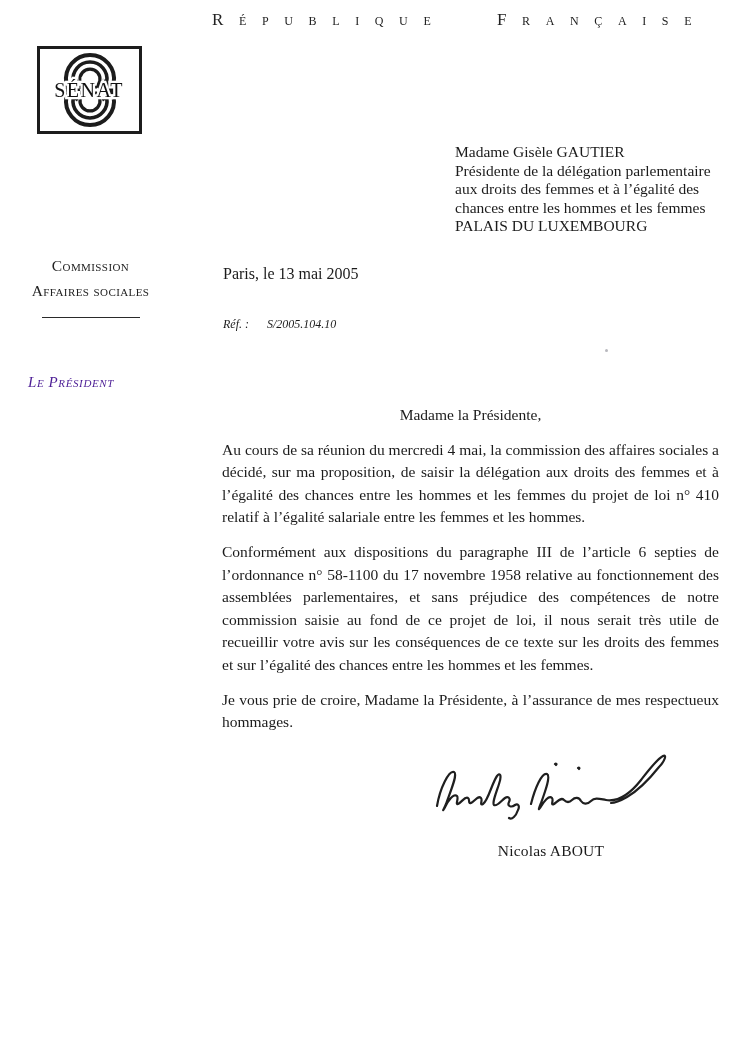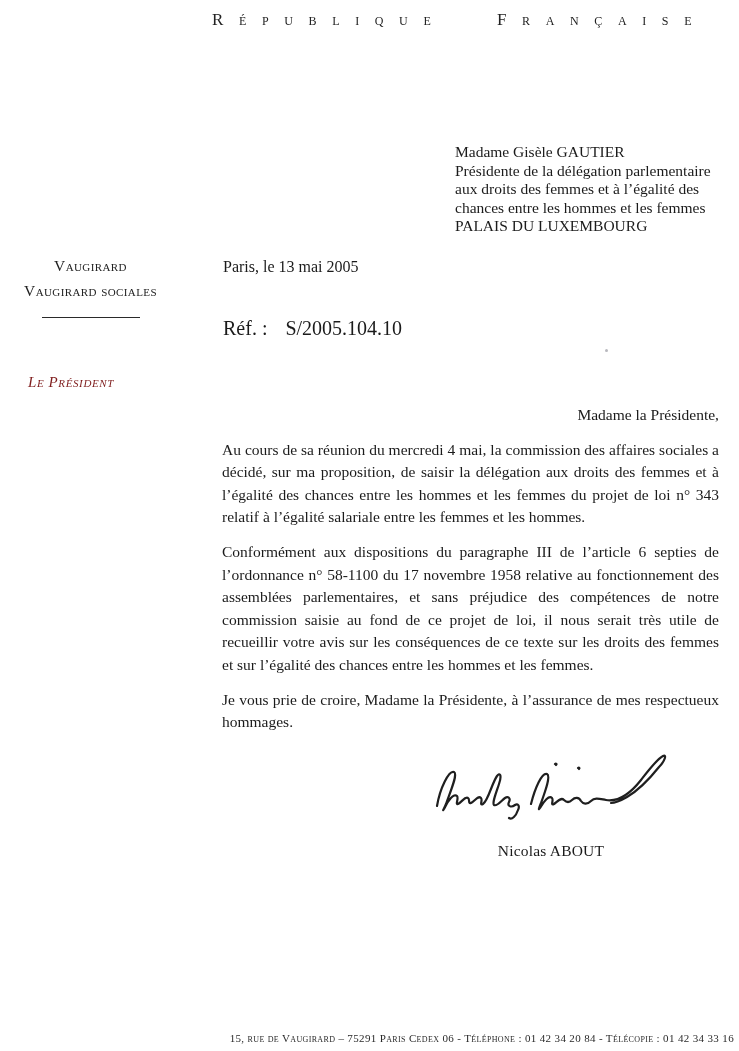--- a/index.html
+++ b/index.html
@@ -59,49 +59,50 @@
     margin: 14px auto 0 auto;
   }
   .president-title {
     position: absolute;
     top: 374px;
     left: 28px;
     font-variant: small-caps;
     font-style: italic;
     font-size: 15px;
     letter-spacing: 0.6px;
-    color: #7f1d1d;
+    color: #4c1d95;
   }
 
   
   .dateline {
     position: absolute;
-    top: 258px;
+    top: 265px;
     left: 223px;
     font-size: 16px;
   }
   .ref-line {
     position: absolute;
     top: 317px;
     left: 223px;
-    font-size: 20px;
+    font-size: 12px;
+    font-style: italic;
   }
   .ref-line .ref-value { margin-left: 18px; }
 
   
   .body-text {
     position: absolute;
     top: 404px;
     left: 222px;
     width: 497px;
     font-size: 15.5px;
     line-height: 22.6px;
     text-align: justify;
   }
-  .body-text .salutation { margin: 0 0 12px 0; text-align: right; }
+  .body-text .salutation { margin: 0 0 12px 0; text-align: center; }
   .body-text p { margin: 0 0 12px 0; }
   .body-text p:last-child { margin-bottom: 12px; }
   .italic { }
 
   
   .signature-block {
     position: absolute;
     top: 748px;
     left: 420px;
     width: 262px;
@@ -140,48 +141,64 @@
     opacity: 0.7;
   }
 </style>
 </head>
 <body>
 
 <div class="page">
 
   <div class="republic-title">République Française</div>
 
+  <div class="logo">
+    <svg width="107" height="90" viewBox="0 0 107 90" xmlns="http://www.w3.org/2000/svg">
+      <rect x="2.5" y="2.5" width="102" height="85" fill="#ffffff" stroke="#1c1c1c" stroke-width="3"></rect>
+
+      <g stroke="#1c1c1c" fill="none">
+        <path d="M 42 54.8 A 24 24 0 1 1 66 54.8" stroke-width="4"></path>
+        <path d="M 45.5 48.7 A 17 17 0 1 1 62.5 48.7" stroke-width="3.6"></path>
+        <path d="M 49 42.7 A 10 10 0 1 1 59 42.7" stroke-width="3.2"></path>
+
+        <path d="M 66 35.2 A 24 24 0 1 1 42 35.2" stroke-width="4"></path>
+        <path d="M 62.5 41.3 A 17 17 0 1 1 45.5 41.3" stroke-width="3.6"></path>
+        <path d="M 59 47.3 A 10 10 0 1 1 49 47.3" stroke-width="3.2"></path>
+      </g>
+      <text x="53" y="51.5" text-anchor="middle" font-family="Liberation Serif, DejaVu Serif, serif" font-size="20" letter-spacing="1.5" fill="#111" stroke="#ffffff" stroke-width="4.5" paint-order="stroke">SÉNAT</text>
+    </svg>
+  </div>
 
   <div class="recipient">
     <div>Madame Gisèle GAUTIER</div>
     <div>Présidente de la délégation parlementaire</div>
     <div>aux droits des femmes et à l’égalité des</div>
     <div>chances entre les hommes et les femmes</div>
     <div>PALAIS DU LUXEMBOURG</div>
   </div>
 
   <div class="commission">
-    <div>Vaugirard</div>
-    <div>Vaugirard sociales</div>
+    <div>Commission</div>
+    <div>Affaires sociales</div>
     <hr class="commission-divider">
   </div>
 
   <div class="president-title">Le Président</div>
 
   <div class="dateline">Paris, le 13 mai 2005</div>
 
   <div class="ref-line">
     <span class="ref-label">Réf. :</span><span class="ref-value">S/2005.104.10</span>
   </div>
 
   <div class="speck"></div>
 
   <div class="body-text">
     <p class="salutation">Madame la Présidente,</p>
-    <p>Au cours de sa réunion du mercredi 4 mai, la commission des affaires sociales a décidé, sur ma proposition, de saisir la délégation aux droits des femmes et à l’égalité des chances entre les hommes et les femmes du projet de loi n° 343 relatif à l’égalité salariale entre les femmes et les hommes.</p>
+    <p>Au cours de sa réunion du mercredi 4 mai, la commission des affaires sociales a décidé, sur ma proposition, de saisir la délégation aux droits des femmes et à l’égalité des chances entre les hommes et les femmes du projet de loi n° 410 relatif à l’égalité salariale entre les femmes et les hommes.</p>
     <p><span>Conformément aux dispositions du paragraphe III de l’article 6 </span><span class="italic">septies</span><span> de l’ordonnance n° 58-1100 du 17 novembre 1958 relative au fonctionnement des assemblées parlementaires, et sans préjudice des compétences de notre commission saisie au fond de ce projet de loi, il nous serait très utile de recueillir votre avis sur les conséquences de ce texte sur les droits des femmes et sur l’égalité des chances entre les hommes et les femmes.</span></p>
     <p>Je vous prie de croire, Madame la Présidente, à l’assurance de mes respectueux hommages.</p>
   </div>
 
   <div class="signature-block">
     <svg width="248" height="78" viewBox="0 0 248 78" xmlns="http://www.w3.org/2000/svg">
       <g stroke="#1f1f1f" stroke-width="2.2" fill="none" stroke-linecap="round" stroke-linejoin="round">
         <path d="M10,58 C13,40 22,22 27,24 C31,26 24,42 19,56 C17,61 15,64 17,61
                  C21,52 27,45 30,48 C32,50 28,57 31,56 C35,54 38,48 41,50
                  C43,51 41,56 44,55 C48,53 51,47 54,50 C56,52 52,58 56,56
@@ -193,15 +210,14 @@
                  C139,54 142,55 145,52 C148,49 152,49 154,53 C156,56 160,57 164,53
                  C168,49 173,51 179,52 C191,54 203,46 214,32 C221,23 230,11 236,8
                  C240,6 238,13 232,19 C224,29 212,42 200,49 C193,53 188,55 184,55"></path>
         <path d="M128,16 C129,15 130,16 129,17"></path>
         <path d="M151,20 C152,19 153,20 152,21"></path>
       </g>
     </svg>
     <div class="signatory-name">Nicolas ABOUT</div>
   </div>
 
-  <div class="footer-address">15, rue de Vaugirard – 75291 Paris Cedex 06 - Téléphone : 01 42 34 20 84 - Télécopie : 01 42 34 33 16</div>
 
 </div>
 
 </body></html>

